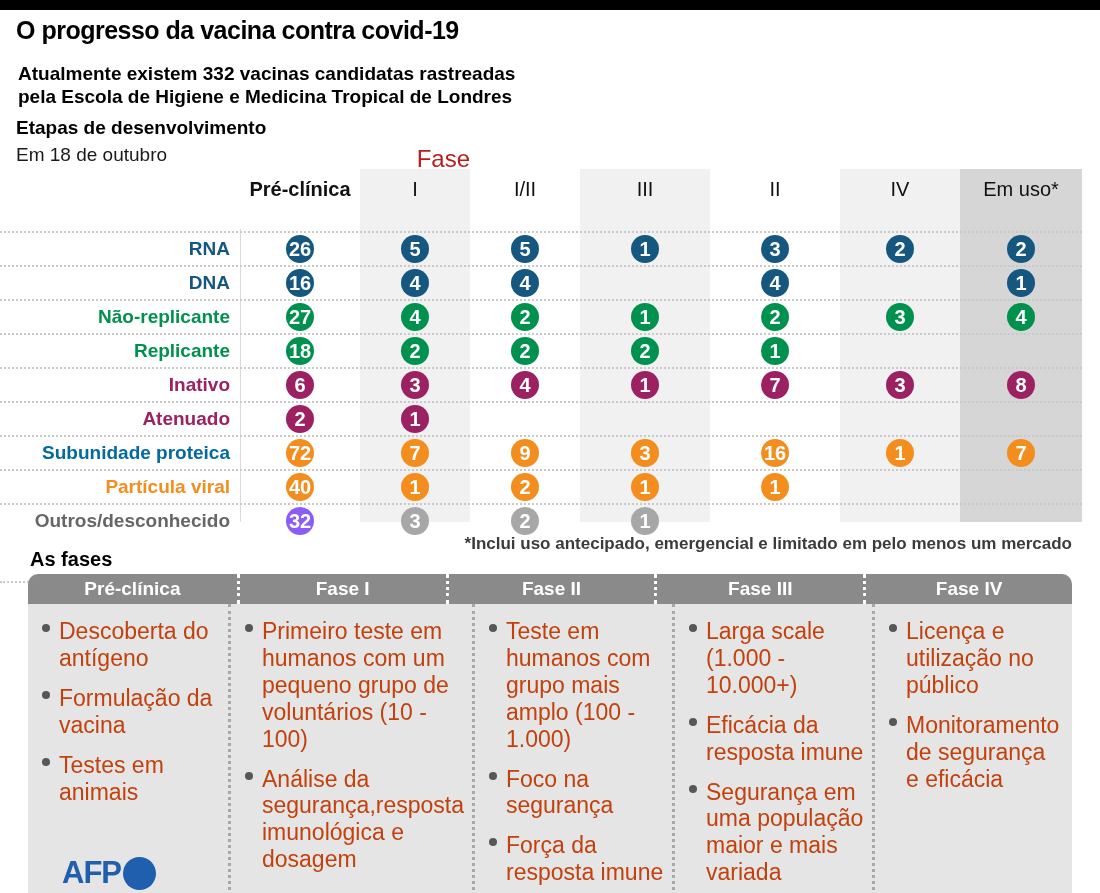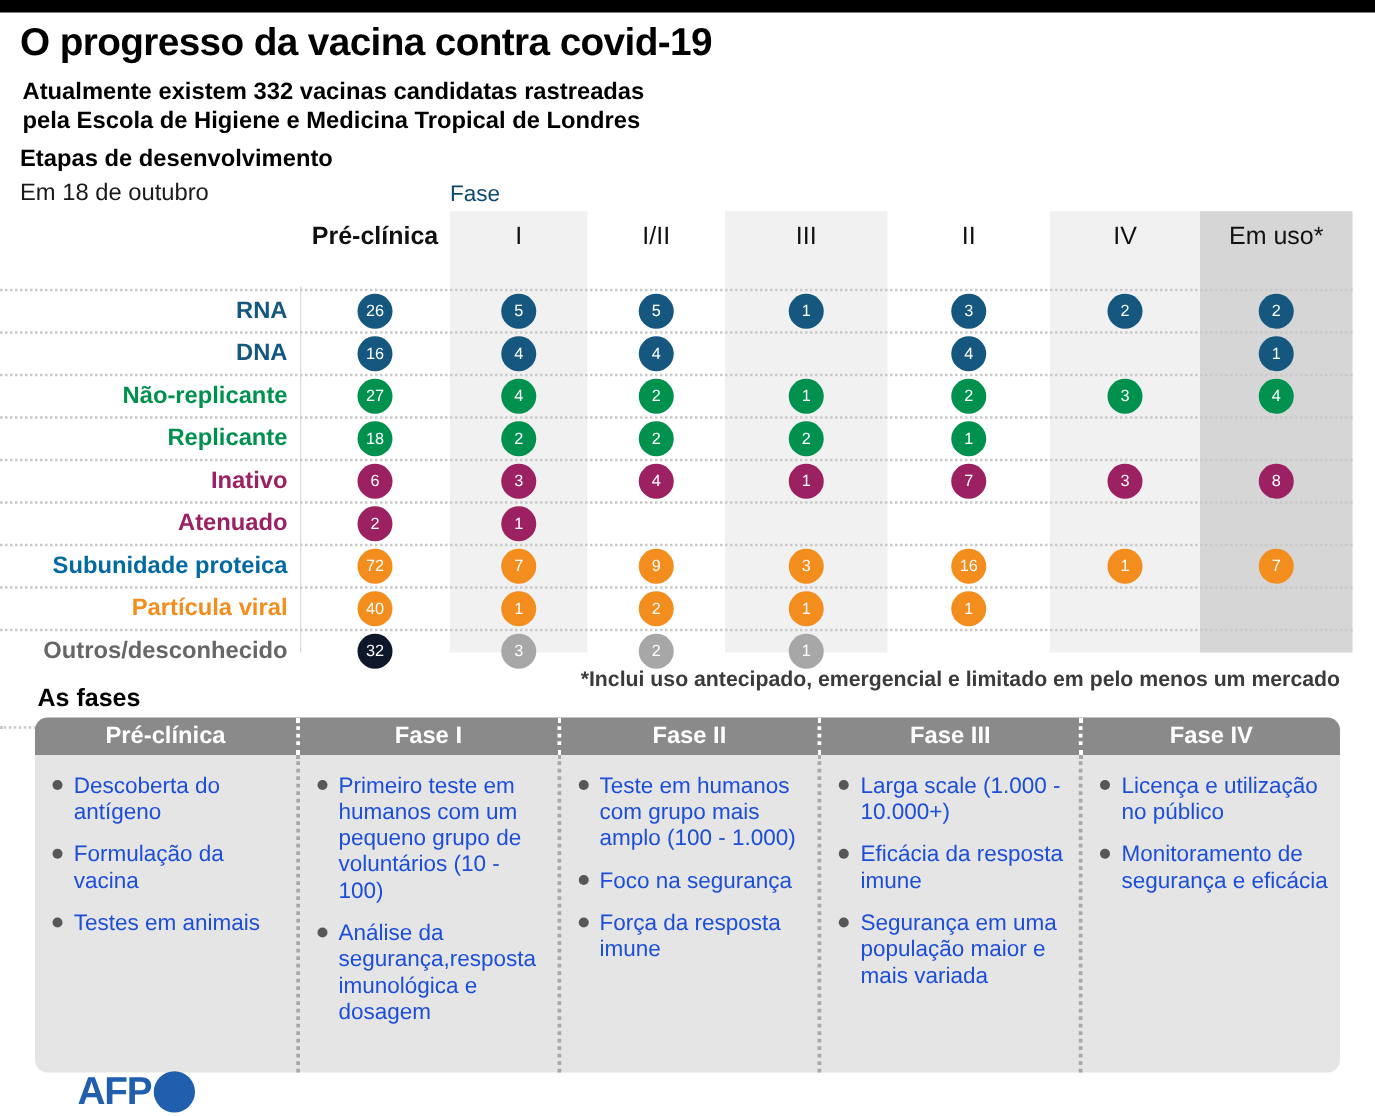--- a/index.html
+++ b/index.html
@@ -1,63 +1,63 @@
 <!DOCTYPE html>
 <html><head>
 <meta charset="utf-8">
 <style>
   html,body{margin:0;padding:0;background:#fff;}
   .canvas{
     position:relative;width:1100px;height:893px;background:#fff;overflow:hidden;
     font-family:"Liberation Sans", sans-serif;color:#1a1a1a;
   }
   .topbar{position:absolute;left:0;top:0;width:1100px;height:10px;background:#000;}
-  .title{position:absolute;left:16px;top:16px;font-size:31px;font-weight:800;color:#000;letter-spacing:-0.5px;}
+  .title{position:absolute;left:16px;top:16px;font-size:25px;font-weight:800;color:#000;letter-spacing:-0.5px;}
   .subtitle{position:absolute;left:18px;top:62px;font-size:19px;font-weight:700;line-height:1.22;color:#000;}
   .etapas{position:absolute;left:16px;top:117px;font-size:19px;font-weight:700;color:#000;}
   .date-note{position:absolute;left:16px;top:144px;font-size:19px;color:#1a1a1a;}
-  .fase-label{position:absolute;left:360px;top:145px;width:110px;text-align:left;font-size:18px;color:#0c4a6e;}
+  .fase-label{position:absolute;left:360px;top:145px;width:110px;text-align:right;font-size:24px;color:#b91c1c;}
 
   
   .matrix{position:absolute;left:0;top:169px;width:1082px;height:353px;}
   .stripe{position:absolute;top:0;height:100%;background:#f1f1f1;}
   .stripe.s1{left:360px;width:110px;}
   .stripe.s2{left:580px;width:130px;}
   .stripe.s3{left:840px;width:120px;}
   .stripe.dark{left:960px;width:122px;background:#d6d6d6;}
   .vline{position:absolute;left:240px;top:60px;bottom:0;width:1px;background:#dcdcdc;}
   .m-grid{display:grid;grid-template-columns:240px 120px 110px 110px 130px 130px 120px 122px;position:relative;}
   .m-header{height:62px;align-items:start;padding-top:0;}
   .m-header .hcell{padding-top:9px;text-align:center;font-size:20px;color:#111;}
   .m-header .hcell.first{font-weight:700;}
   .m-rows{position:relative;}
   .m-row{height:32px;align-items:center;border-top:2px dotted #c9c9c9;}
   .m-rows .m-row:last-child{border-bottom:0;}
   .m-bottomline{position:absolute;left:0;right:18px;top:350px;border-top:2px dotted #c9c9c9;}
   .rlabel{text-align:right;padding-right:10px;font-size:19px;font-weight:700;white-space:nowrap;}
   .vcell{text-align:center;}
   .badge{display:inline-block;width:28px;height:28px;border-radius:50%;color:#fff;
-         font-size:13px;font-weight:400;line-height:28px;text-align:center;}
+         font-size:20px;font-weight:700;line-height:28px;text-align:center;}
 
   .footnote{position:absolute;right:28px;top:534px;font-size:17px;font-weight:700;color:#3b3b3b;}
 
   
   .as-fases{position:absolute;left:30px;top:548px;font-size:20px;font-weight:700;color:#000;}
   .panel{position:absolute;left:28px;top:574px;width:1044px;}
   .panel-header{display:grid;grid-template-columns:repeat(5,1fr);background:#8a8a8a;
                 border-radius:10px 10px 0 0;height:30px;}
   .panel-header .ph-cell{display:flex;align-items:center;justify-content:center;color:#fff;
                 font-size:19px;font-weight:700;}
   .panel-header .ph-cell + .ph-cell{border-left:3px dotted #ffffff;}
   .panel-body{display:grid;grid-template-columns:repeat(5,1fr);background:#e5e5e5;
               border-radius:0 0 10px 10px;min-height:254px;}
   .panel-body .pb-cell{padding:14px 8px 10px 14px;}
   .panel-body .pb-cell + .pb-cell{border-left:3px dotted #a8a8a8;}
   .pb-cell ul{margin:0;padding:0;list-style:none;}
-  .pb-cell li{position:relative;padding-left:17px;margin-bottom:13px;font-size:18px;line-height:1.17;color:#1d4ed8;}
+  .pb-cell li{position:relative;padding-left:17px;margin-bottom:13px;font-size:23px;line-height:1.17;color:#c2410c;}
   .pb-cell li::before{content:"";position:absolute;left:0;top:6px;width:8px;height:8px;border-radius:50%;background:#575757;}
 
   
   .afp-logo{position:absolute;left:62px;top:855px;font-size:31px;font-weight:800;
             letter-spacing:-1px;display:flex;align-items:center;}
   .afp-circle{display:inline-block;width:33px;height:33px;border-radius:50%;margin-left:2px;}
   .source{position:absolute;left:182px;top:864px;font-size:16px;color:#111;}
 </style>
 </head>
 <body>
@@ -166,21 +166,21 @@
           <div class="vcell"><span class="badge" style="background: rgb(242, 141, 30);">40</span></div>
           <div class="vcell"><span class="badge" style="background: rgb(242, 141, 30);">1</span></div>
           <div class="vcell"><span class="badge" style="background: rgb(242, 141, 30);">2</span></div>
           <div class="vcell"><span class="badge" style="background: rgb(242, 141, 30);">1</span></div>
           <div class="vcell"><span class="badge" style="background: rgb(242, 141, 30);">1</span></div>
           <div class="vcell"></div>
           <div class="vcell"></div>
         </div>
         <div class="m-grid m-row">
           <div class="rlabel" style="color: rgb(102, 102, 102);">Outros/desconhecido</div>
-          <div class="vcell"><span class="badge" style="background: #0f172a;">32</span></div>
+          <div class="vcell"><span class="badge" style="background: #8b5cf6;">32</span></div>
           <div class="vcell"><span class="badge" style="background: rgb(167, 167, 167);">3</span></div>
           <div class="vcell"><span class="badge" style="background: rgb(167, 167, 167);">2</span></div>
           <div class="vcell"><span class="badge" style="background: rgb(167, 167, 167);">1</span></div>
           <div class="vcell"></div>
           <div class="vcell"></div>
           <div class="vcell"></div>
         </div>
         <div class="m-bottomline"></div>
     </div>
   </div>

